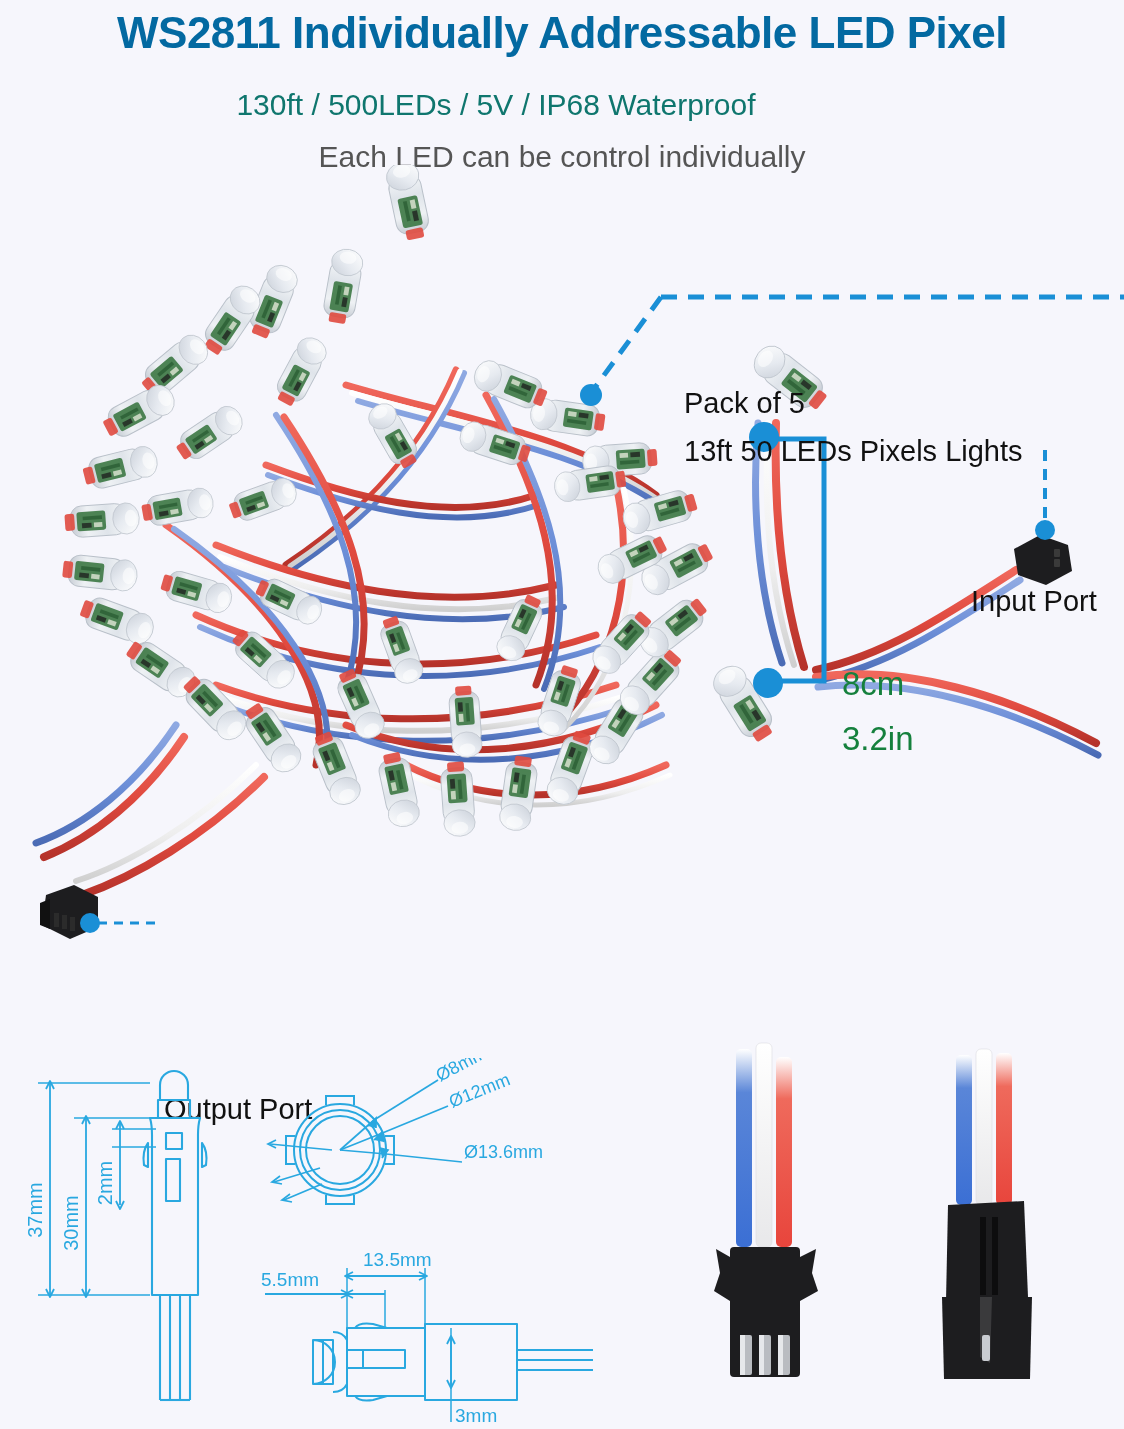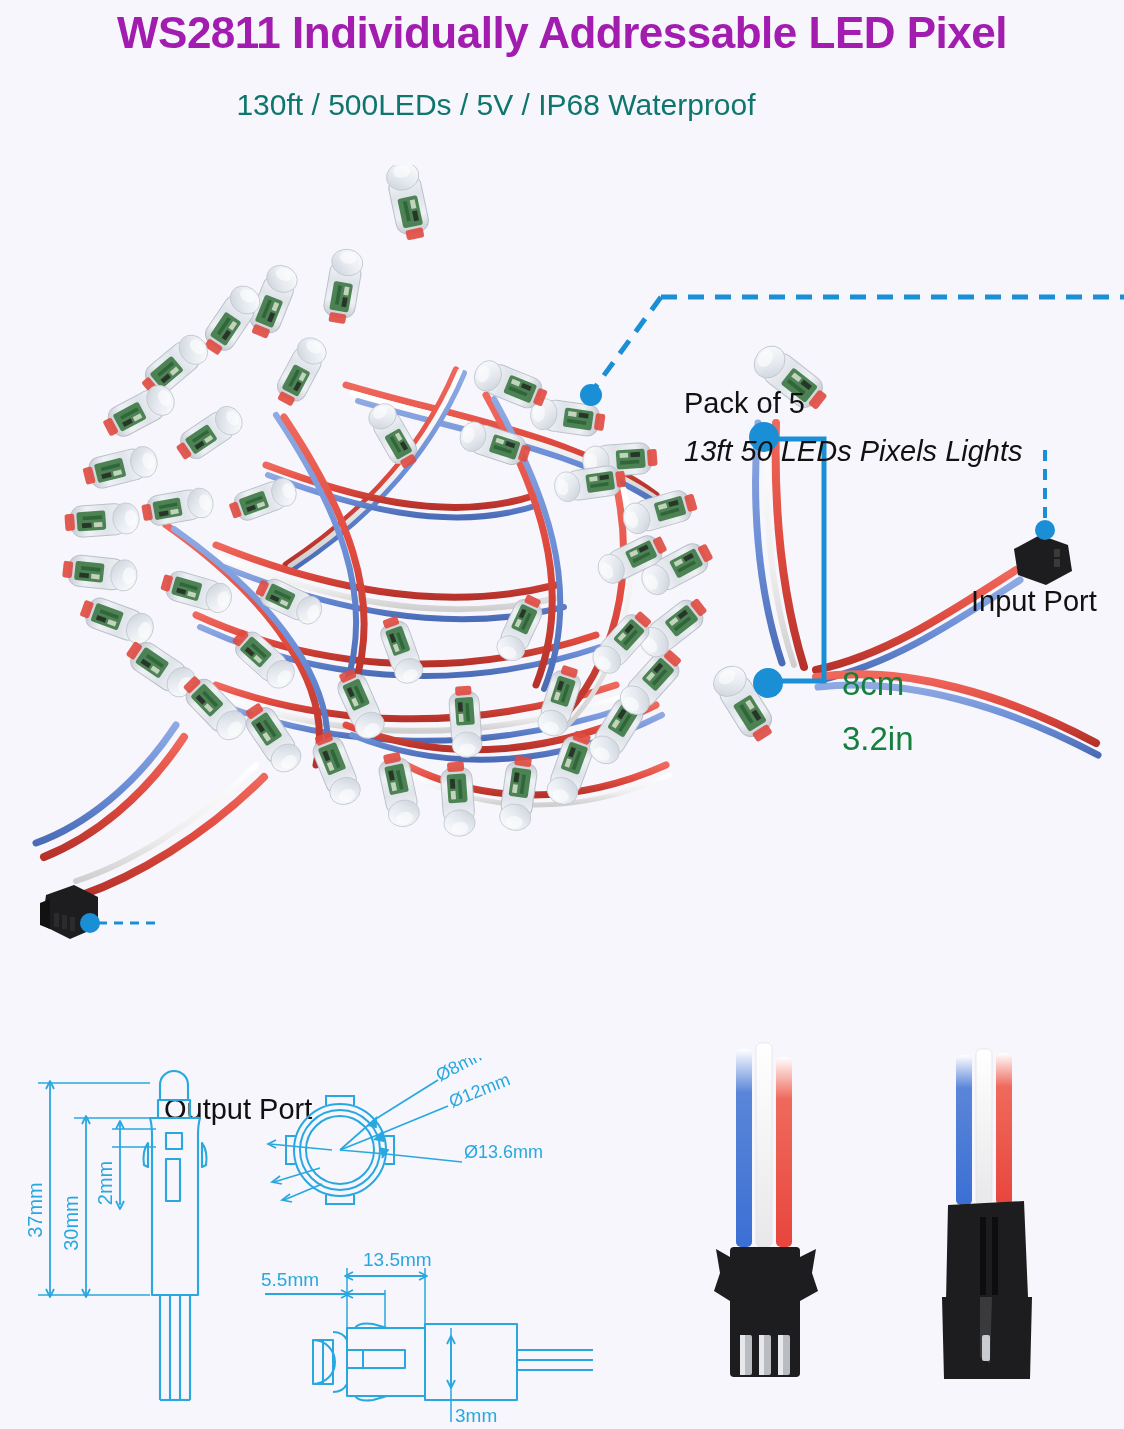--- a/index.html
+++ b/index.html
@@ -10,21 +10,21 @@
     position: relative;
     overflow: hidden;
   }
   .page { position: relative; width: 1124px; height: 1429px; }
 
   
   .title {
     position: absolute; top: 8px; left: 0; width: 1124px;
     text-align: center;
     font-size: 44px; font-weight: bold;
-    color: #a21caf;
+    color: #0369a1;
     letter-spacing: -0.5px;
     white-space: nowrap;
   }
   .subtitle1 {
     position: absolute; top: 88px; left: 0; width: 992px;
     text-align: center; font-size: 30px; color: #0f766e;
   }
   .subtitle2 {
     position: absolute; top: 140px; left: 0; width: 1124px;
     text-align: center; font-size: 30px; color: #555;
@@ -35,21 +35,21 @@
   .photo-stage svg { position: absolute; top: 0; left: 0; }
 
   
   .callout {
     position: absolute;
     font-size: 29px;
     color: #111;
     white-space: nowrap;
   }
   .callout.c-pack   { left: 668px; top: 222px; }
-  .callout.c-len    { left: 668px; top: 270px; font-style: italic; }
+  .callout.c-len    { left: 668px; top: 270px; }
   .callout.c-input  { left: 955px; top: 420px; }
   .callout.c-output { left: 148px; top: 900px; margin-top: 28px; }
   .dim-label {
     position: absolute; font-size: 33px; color: #15803d; white-space: nowrap;
   }
   .dim-label.d1 { left: 826px; top: 500px; }
   .dim-label.d2 { left: 826px; top: 543px; margin-top: 12px; }
 
   
   .tech { position: absolute; }
@@ -59,20 +59,21 @@
   .conn-left   { left: 700px; top: 1005px; }
   .conn-right  { left: 920px; top: 1005px; }
 </style>
 </head>
 <body>
 
 <div class="page">
 
   <div class="title">WS2811 Individually Addressable LED Pixel</div>
   <div class="subtitle1">130ft / 500LEDs / 5V / IP68 Waterproof</div>
+  <div class="subtitle2">Each LED can be control individually</div>
 
   <div class="photo-stage">
     <svg width="1124" height="800" viewBox="0 0 1124 800">
       <defs>
         <linearGradient id="lensG" x1="0" y1="0" x2="1" y2="1">
           <stop offset="0%" stop-color="#ffffff"></stop>
           <stop offset="55%" stop-color="#e6eaf0"></stop>
           <stop offset="100%" stop-color="#c9cfd8"></stop>
         </linearGradient>
         <linearGradient id="bodyG" x1="0" y1="0" x2="1" y2="0">

